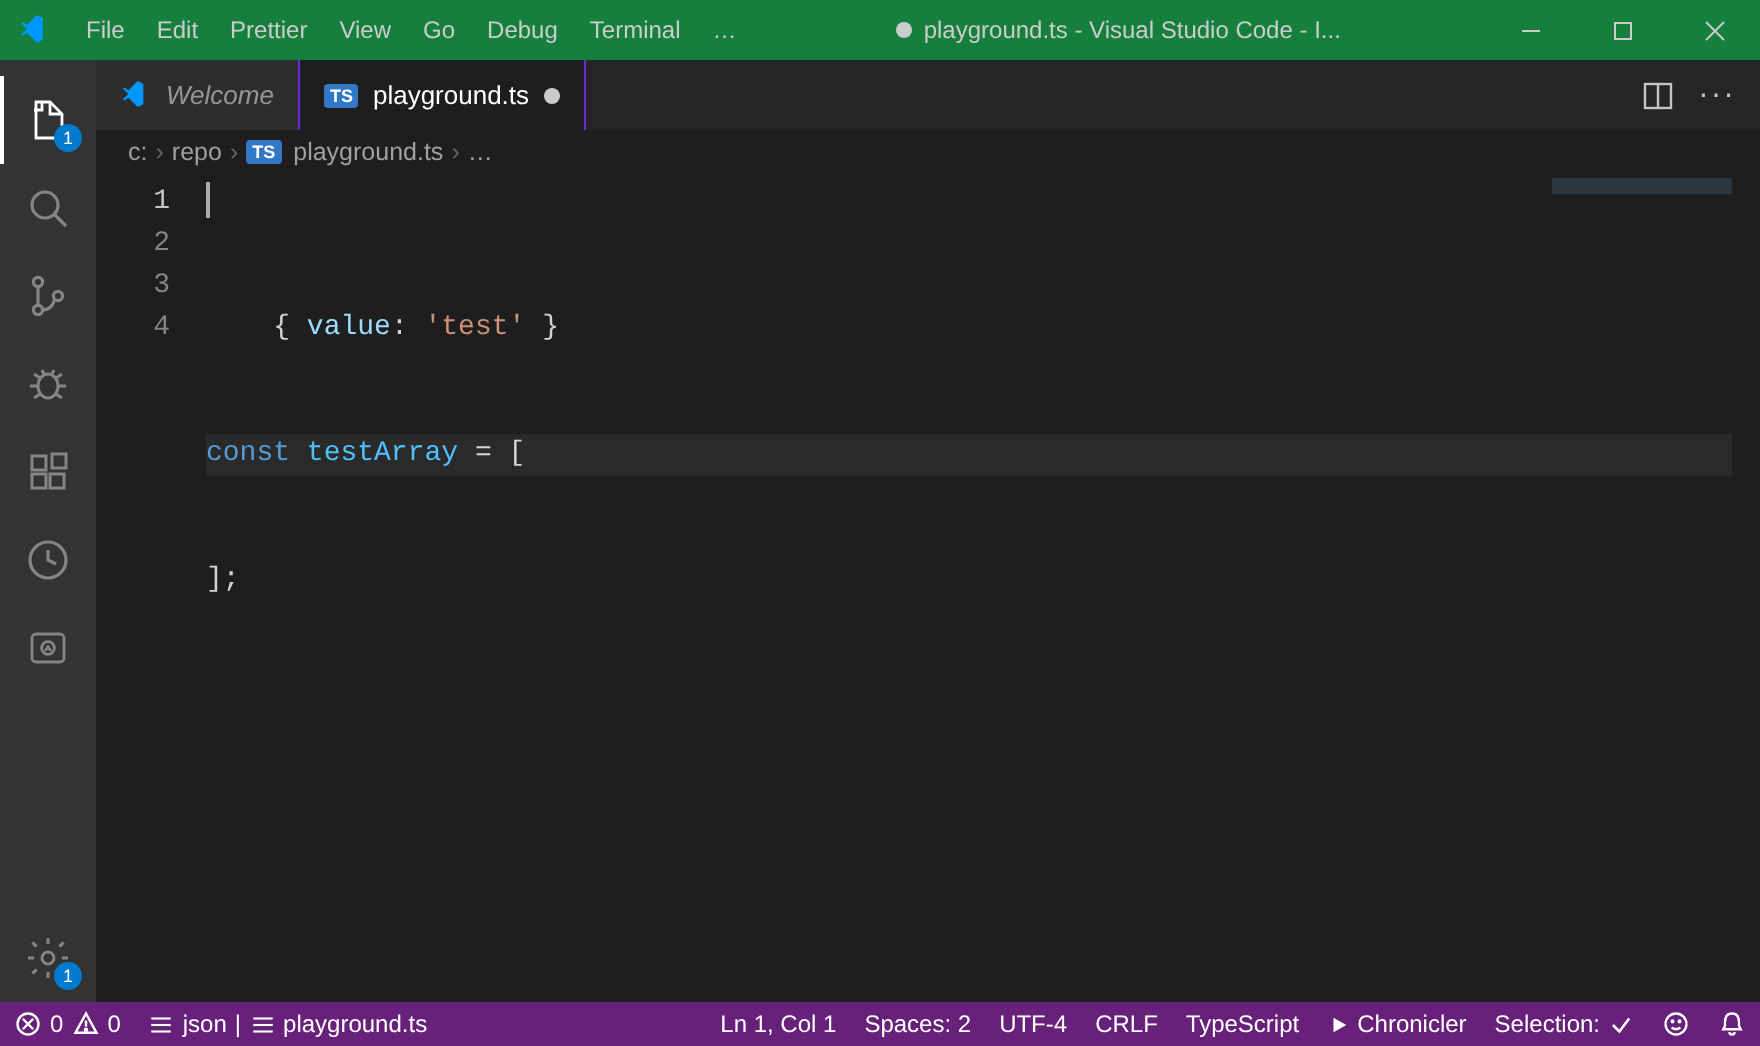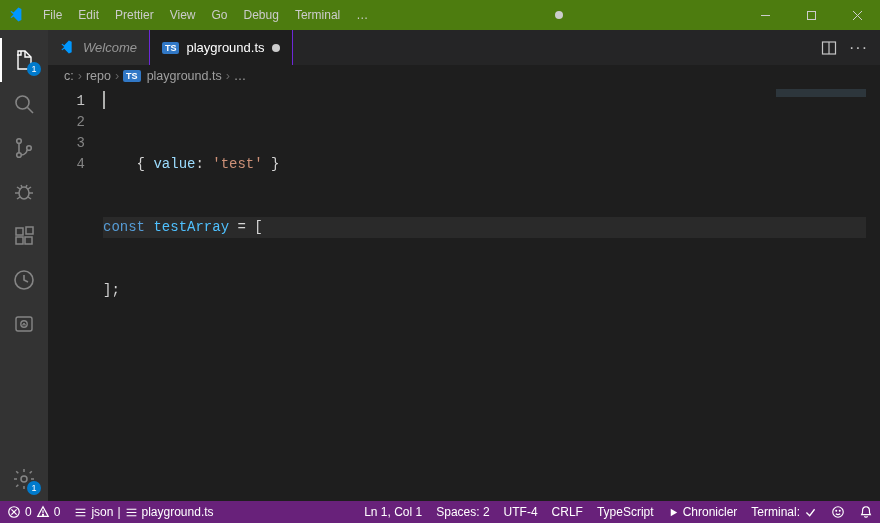--- a/index.html
+++ b/index.html
@@ -1,20 +1,20 @@
 <!DOCTYPE html>
 <html><head>
 <meta charset="utf-8">
 <style>
   * { box-sizing: border-box; margin: 0; padding: 0; }
   html, body { width: 880px; height: 523px; overflow: hidden; font-family: "Segoe UI", Arial, sans-serif; background: #1e1e1e; color: #ccc; }
   .root { display: flex; flex-direction: column; width: 100%; height: 100%; }
 
   
-  .titlebar { height: 30px; background: #4d7c0f; display: flex; align-items: center; color: #ccc; font-size: 12px; }
+  .titlebar { height: 30px; background: #15803d; display: flex; align-items: center; color: #ccc; font-size: 12px; }
   .titlebar .logo { width: 35px; display:flex; align-items:center; justify-content:center; }
   .menus { display: flex; }
   .menus .m { padding: 0 8px; line-height: 30px; cursor: default; }
   .title-center { flex: 1; display:flex; align-items:center; justify-content:center; gap:6px; overflow:hidden; }
   .title-dot { width:8px; height:8px; border-radius:50%; background:#ccc; }
   .title-text { white-space:nowrap; overflow:hidden; text-overflow:ellipsis; max-width:260px; }
   .win-ctrls { display:flex; }
   .win-btn { width:46px; height:30px; display:flex; align-items:center; justify-content:center; }
 
   
@@ -83,20 +83,21 @@
     <div class="m">Edit</div>
     <div class="m">Prettier</div>
     <div class="m">View</div>
     <div class="m">Go</div>
     <div class="m">Debug</div>
     <div class="m">Terminal</div>
     <div class="m">…</div>
   </div>
   <div class="title-center">
     <span class="title-dot"></span>
+    <span class="title-text">playground.ts - Visual Studio Code - I...</span>
   </div>
   <div class="win-ctrls">
     <div class="win-btn">
           <svg width="11" height="11">
             <line x1="1" y1="5.5" x2="10" y2="5.5" stroke="#ccc" stroke-width="1"></line>
           </svg>
         </div>
     <div class="win-btn">
           <svg width="11" height="11">
             <rect x="1.5" y="1.5" width="8" height="8" stroke="#ccc" fill="none" stroke-width="1"></rect>
@@ -274,21 +275,21 @@
   <div class="sitem">UTF-4</div>
   <div class="sitem">CRLF</div>
   <div class="sitem">TypeScript</div>
   <div class="sitem">
     <svg width="11" height="11" viewBox="0 0 12 12" fill="#fff">
           <path d="M3 2 L10 6 L3 10 Z"></path>
         </svg>
     <span>Chronicler</span>
   </div>
   <div class="sitem">
-    <span>Terminal:</span>
+    <span>Selection:</span>
     <svg width="13" height="13" viewBox="0 0 16 16" fill="none" stroke="#fff" stroke-width="1.6">
           <polyline points="3 8 7 12 13 4"></polyline>
         </svg>
   </div>
   <div class="sitem">
     <svg width="14" height="14" viewBox="0 0 16 16" fill="none" stroke="#fff" stroke-width="1.3">
           <circle cx="8" cy="8" r="6"></circle>
           <circle cx="6" cy="6.5" r="0.5" fill="#fff"></circle>
           <circle cx="10" cy="6.5" r="0.5" fill="#fff"></circle>
           <path d="M5.5 10 Q8 12 10.5 10"></path>

